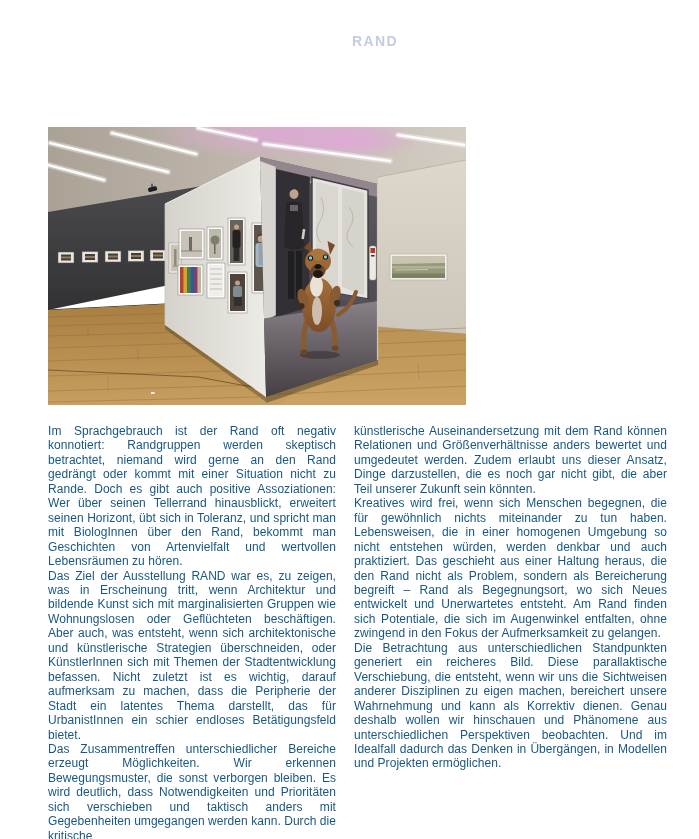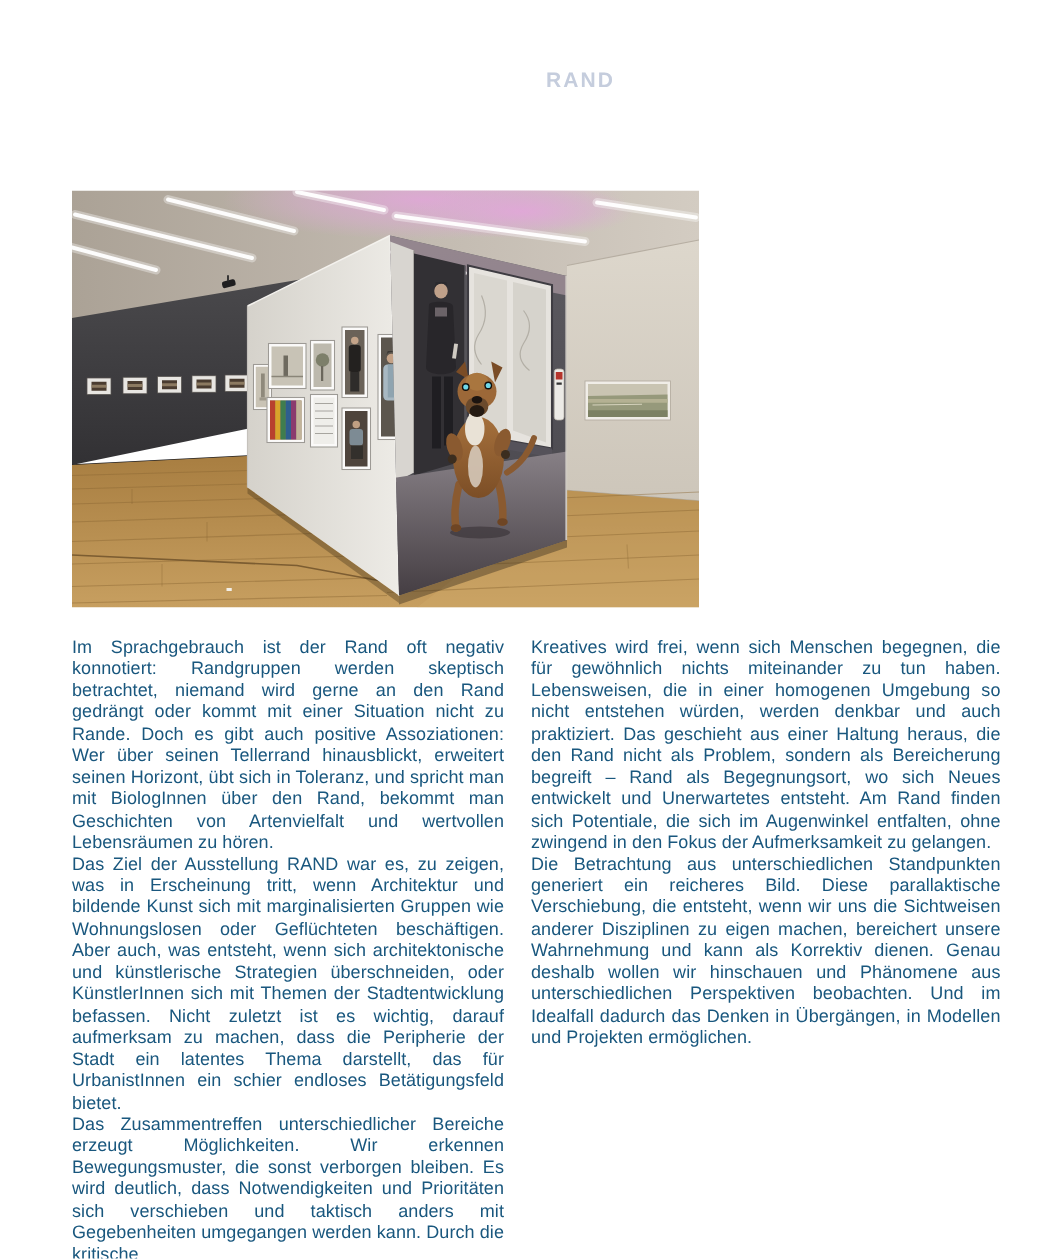--- a/index.html
+++ b/index.html
@@ -1,21 +1,21 @@
 <!DOCTYPE html>
 <html><head>
 <meta charset="utf-8">
 <style>
   html,body{margin:0;padding:0;}
   body{
     width:699px;height:839px;position:relative;background:#ffffff;overflow:hidden;
     font-family:"Liberation Sans","DejaVu Sans",sans-serif;
   }
   .page-title{
-    position:absolute;left:352px;top:33px;margin:12px;
+    position:absolute;left:352px;top:33px;margin:0;
     font-size:14px;font-weight:bold;letter-spacing:1.4px;color:#c5cddd;
   }
   figure.photo{
     position:absolute;left:48px;top:127px;width:418px;height:278px;margin:0;
   }
   figure.photo svg{display:block;width:418px;height:278px;}
   .columns{
     position:absolute;left:48px;top:424px;width:619px;display:flex;gap:18px;
   }
   .col{
@@ -329,16 +329,17 @@
   </svg>
 </figure>
 
 <div class="columns">
   <div class="col col-left">
     <p>Im Sprachgebrauch ist der Rand oft negativ konnotiert: Randgruppen werden skeptisch betrachtet, niemand wird gerne an den Rand gedrängt oder kommt mit einer Situation nicht zu Rande. Doch es gibt auch positive Assoziationen: Wer über seinen Tellerrand hinausblickt, erweitert seinen Horizont, übt sich in Toleranz, und spricht man mit BiologInnen über den Rand, bekommt man Geschichten von Artenvielfalt und wertvollen Lebensräumen zu hören.</p>
     <p>Das Ziel der Ausstellung RAND war es, zu zeigen, was in Erscheinung tritt, wenn Architektur und bildende Kunst sich mit marginalisierten Gruppen wie Wohnungslosen oder Geflüchteten beschäftigen. Aber auch, was entsteht, wenn sich architektonische und künstlerische Strategien überschneiden, oder KünstlerInnen sich mit Themen der Stadtentwicklung befassen. Nicht zuletzt ist es wichtig, darauf aufmerksam zu machen, dass die Peripherie der Stadt ein latentes Thema darstellt, das für UrbanistInnen ein schier endloses Betätigungsfeld bietet.</p>
     <p>Das Zusammentreffen unterschiedlicher Bereiche erzeugt Möglichkeiten. Wir erkennen Bewegungsmuster, die sonst verborgen bleiben. Es wird deutlich, dass Notwendigkeiten und Prioritäten sich verschieben und taktisch anders mit Gegebenheiten umgegangen werden kann. Durch die kritische</p>
   </div>
   <div class="col col-right">
+    <p>künstlerische Auseinandersetzung mit dem Rand können Relationen und Größenverhältnisse anders bewertet und umgedeutet werden. Zudem erlaubt uns dieser Ansatz, Dinge darzustellen, die es noch gar nicht gibt, die aber Teil unserer Zukunft sein könnten.</p>
     <p>Kreatives wird frei, wenn sich Menschen begegnen, die für gewöhnlich nichts miteinander zu tun haben. Lebensweisen, die in einer homogenen Umgebung so nicht entstehen würden, werden denkbar und auch praktiziert. Das geschieht aus einer Haltung heraus, die den Rand nicht als Problem, sondern als Bereicherung begreift – Rand als Begegnungsort, wo sich Neues entwickelt und Unerwartetes entsteht. Am Rand finden sich Potentiale, die sich im Augenwinkel entfalten, ohne zwingend in den Fokus der Aufmerksamkeit zu gelangen.</p>
     <p>Die Betrachtung aus unterschiedlichen Standpunkten generiert ein reicheres Bild. Diese parallaktische Verschiebung, die entsteht, wenn wir uns die Sichtweisen anderer Disziplinen zu eigen machen, bereichert unsere Wahrnehmung und kann als Korrektiv dienen. Genau deshalb wollen wir hinschauen und Phänomene aus unterschiedlichen Perspektiven beobachten. Und im Idealfall dadurch das Denken in Übergängen, in Modellen und Projekten ermöglichen.</p>
   </div>
 </div>
 
 </body></html>

